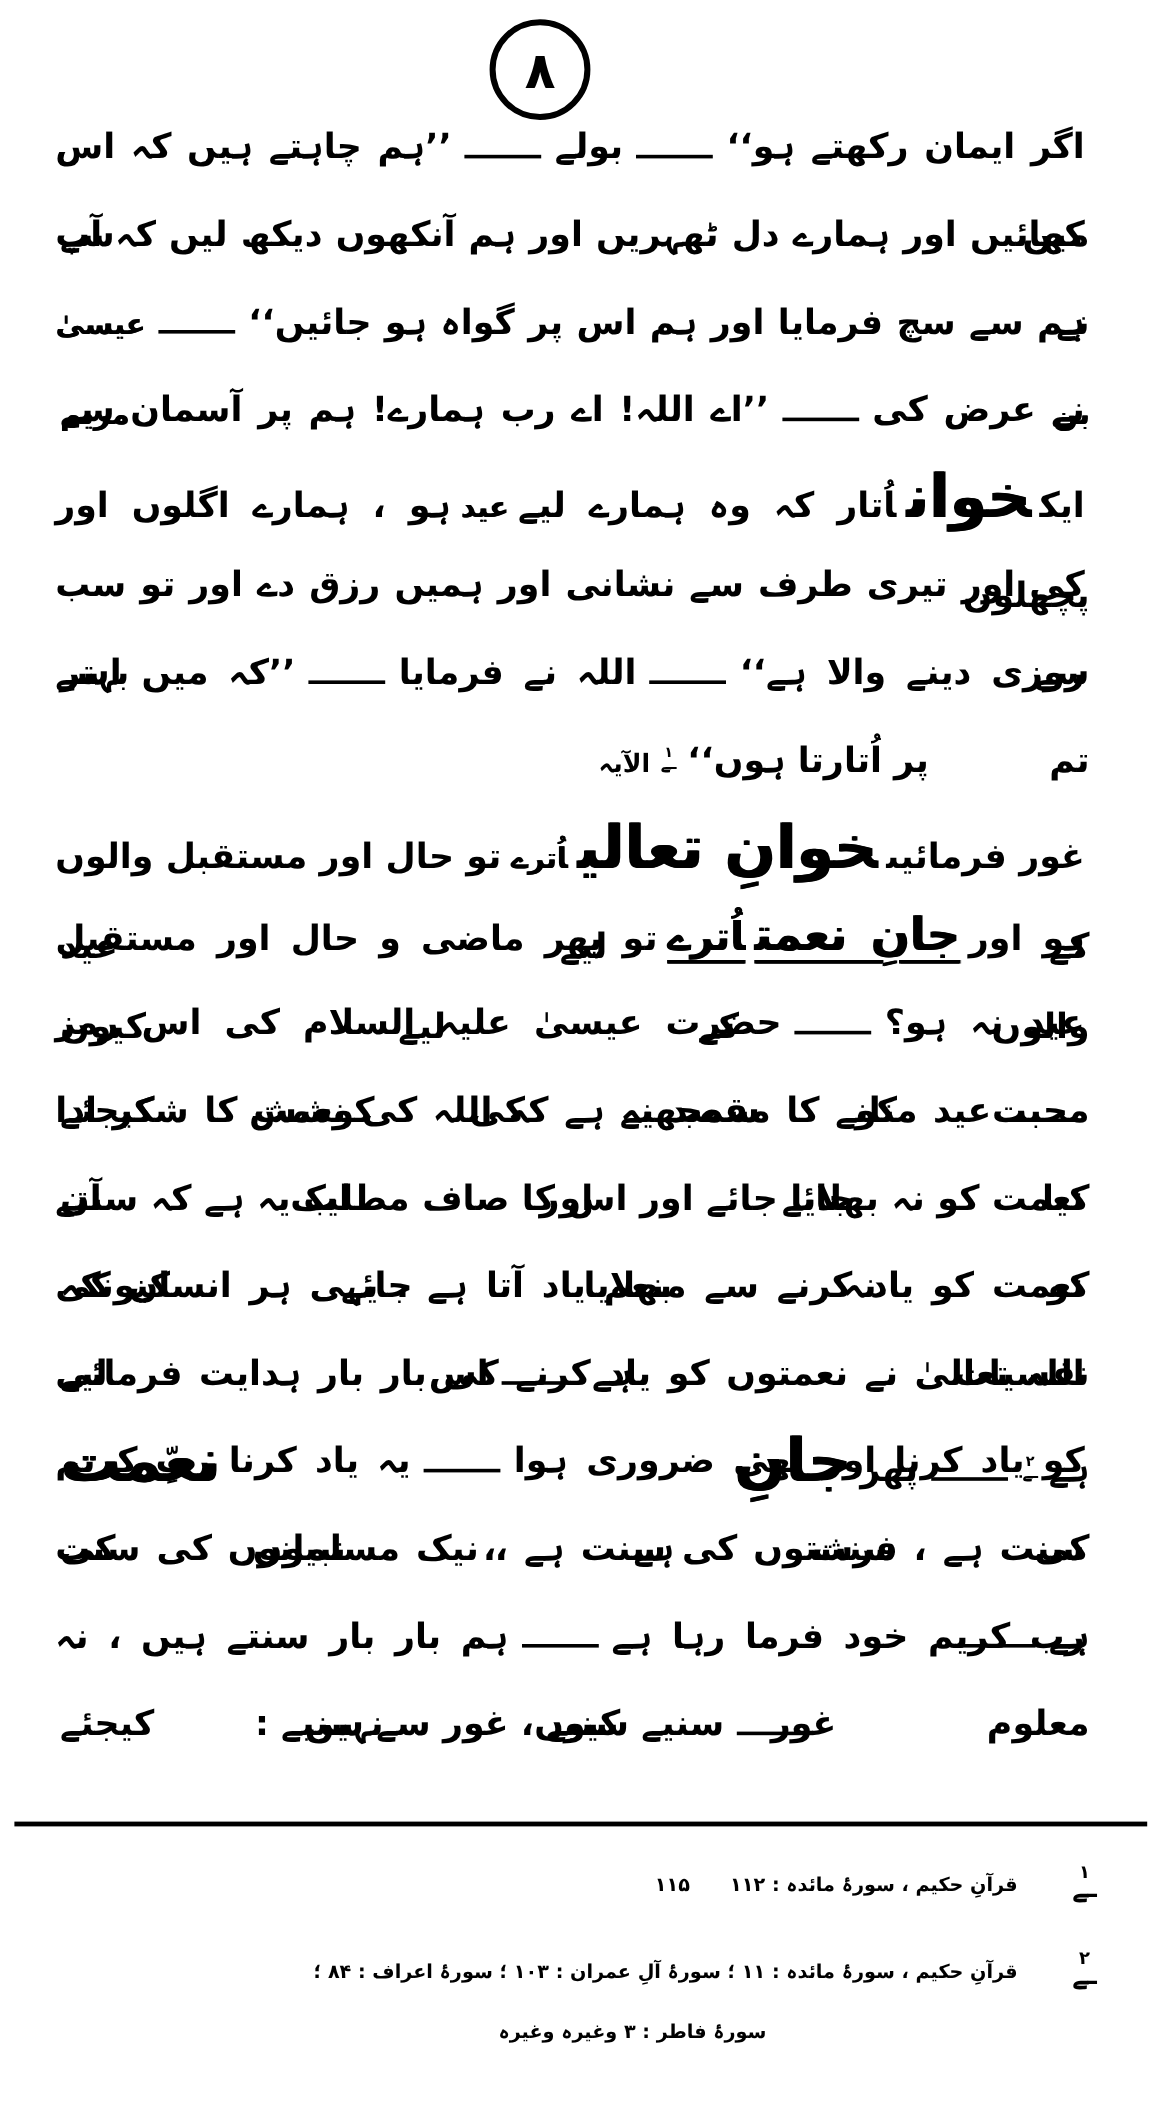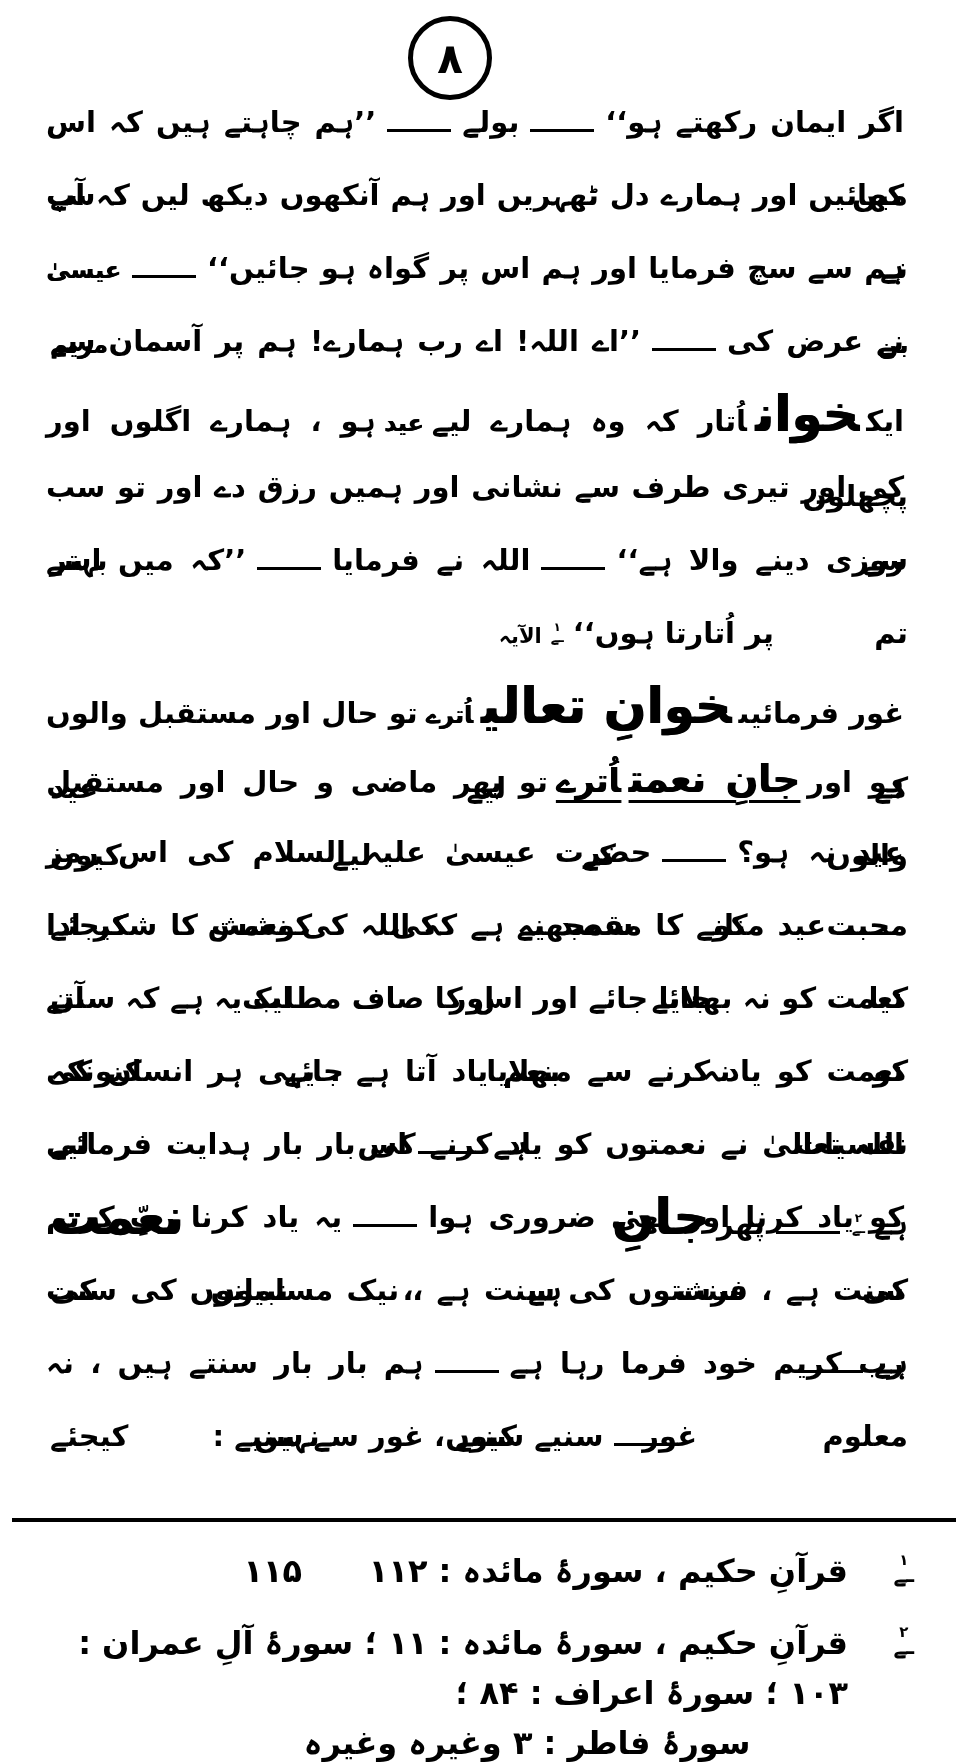--- a/index.html
+++ b/index.html
@@ -37,21 +37,21 @@
   .fnm .n{font-size:12px;}
   .fnm .c{font-size:14px;margin-top:-3px;}
   
   .divider{position:absolute;top:1518px;left:12px;right:4px;height:4px;background:#000;}
   .footnotes{position:absolute;top:1546px;right:46px;left:36px;direction:rtl;}
   .fnrow{display:flex;direction:rtl;margin-bottom:22px;font-weight:bold;}
   .fnmarkcol{width:66px;flex:none;padding-top:4px;}
   .fnb{display:inline-flex;flex-direction:column;align-items:center;line-height:1;}
   .fnb .n{font-size:15px;}
   .fnb .c{font-size:22px;margin-top:-4px;}
-  .fntext{flex:1;font-size:32px;line-height:50px;white-space:pre-wrap;}
+  .fntext{flex:1;font-size:16px;line-height:50px;white-space:pre-wrap;}
   .fntext .cont{text-align:center;padding-left:170px;}
 </style>
 </head>
 <body>
 
 <div class="page">
   <div class="pagenum">
     <span>۸</span>
   </div>
 

